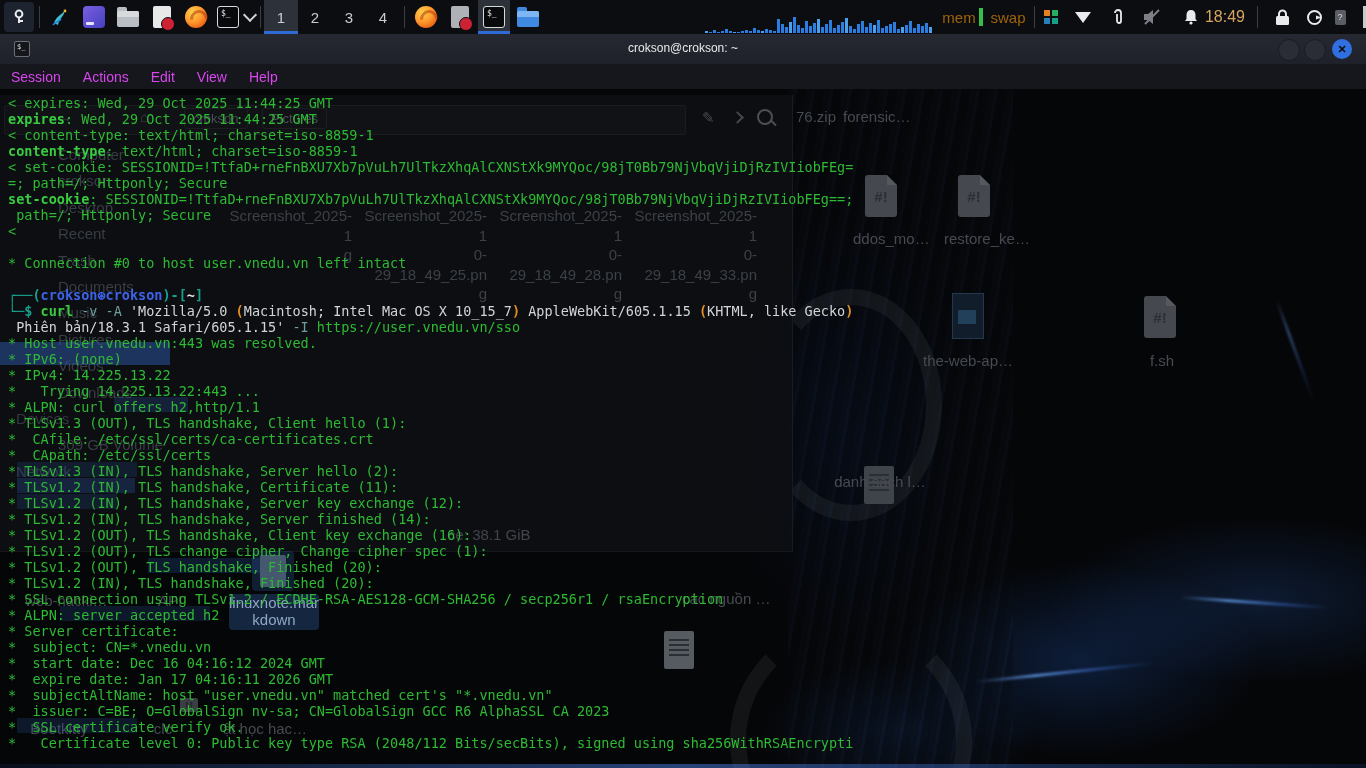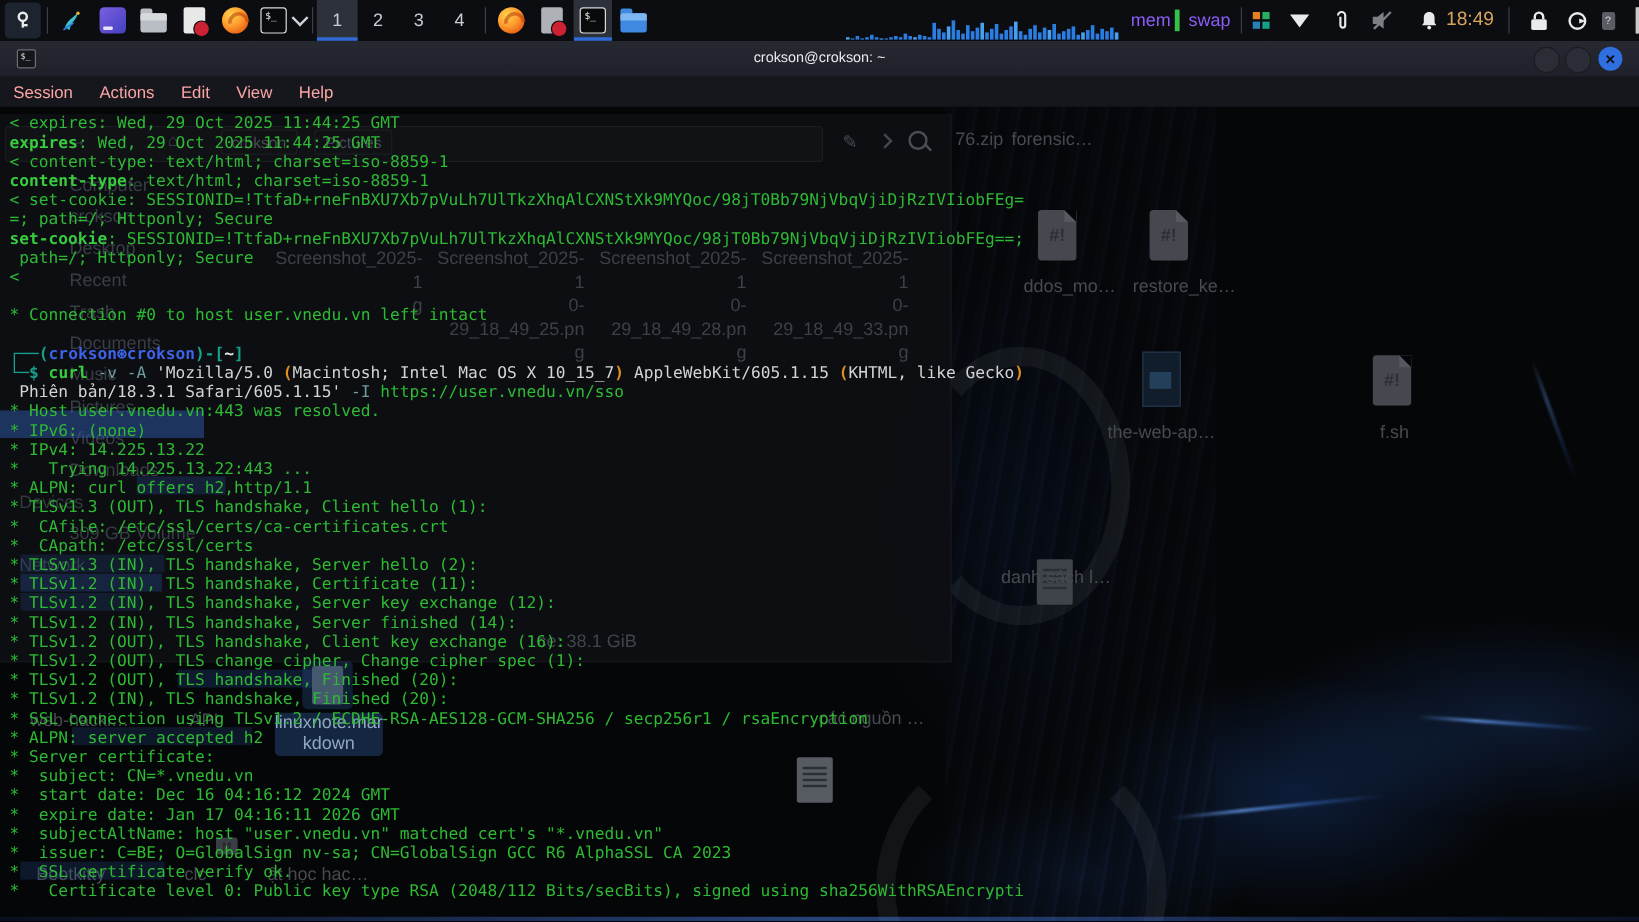--- a/index.html
+++ b/index.html
@@ -9,21 +9,21 @@
   
   #panel{position:absolute;left:0;top:0;width:1366px;height:34px;background:#0b0d11;z-index:50;}
   .pabs{position:absolute;top:0;height:34px;display:flex;align-items:center;justify-content:center;}
   .psep{position:absolute;top:6px;width:1px;height:22px;background:#3a3e45;}
   #kali-menu{left:4px;width:30px;background:#1d2430;border-radius:4px;top:2px;height:30px;position:absolute;display:flex;align-items:center;justify-content:center;}
   .ws{position:absolute;top:0;width:34px;height:34px;display:flex;align-items:center;justify-content:center;
       color:#c9ccd1;font-size:15px;cursor:default;}
   .ws.active{background:#2c313a;box-shadow:inset 0 -3px 0 #2e6bd6;}
   .tb{position:absolute;top:0;width:32px;height:34px;display:flex;align-items:center;justify-content:center;}
   .tb.active{background:#2c313a;box-shadow:inset 0 -3px 0 #2e6bd6;}
-  .ptxt{color:#8b5cf6;font-size:15px;}
+  .ptxt{color:#a16207;font-size:15px;}
   #clock{color:#d8a55f;font-size:16px;}
   #membar{position:absolute;left:979px;top:8px;width:4px;height:18px;background:#35c04a;}
   #graph{position:absolute;left:705px;top:12px;width:232px;height:21px;}
   .gbar{position:absolute;bottom:0;width:3px;background:#2a7de1;}
   #edge-btn{position:absolute;right:0px;top:6px;width:3px;height:22px;background:#c9c9c9;}
 
   
   .ff{width:22px;height:22px;border-radius:50%;background:radial-gradient(circle at 35% 30%,#ffd24d 0%,#ff9a2e 45%,#e3570e 85%);position:relative;}
   .ff:after{content:"";position:absolute;left:5px;top:4px;width:12px;height:12px;border-radius:50%;border:3px solid rgba(180,60,10,.55);border-right-color:transparent;border-bottom-color:transparent;transform:rotate(40deg);}
   .folder{width:22px;height:16px;background:#b9bec4;border-radius:2px;position:relative;margin-top:4px;}
@@ -41,21 +41,21 @@
   .appwin:after{content:"";position:absolute;left:3px;bottom:3px;width:8px;height:3px;background:#e6e2ff;border-radius:1px;}
   .dragon{width:22px;height:22px;position:relative;}
 
   
   #titlebar{position:absolute;left:0;top:34px;width:1366px;height:30px;background:linear-gradient(#262932,#1e212a);z-index:40;}
   #win-title{position:absolute;left:0;right:0;top:7px;text-align:center;color:#e8e9ea;font-size:12px;}
   #title-ico{position:absolute;left:14px;top:7px;width:16px;height:16px;background:#14161a;border:1px solid #6a6e75;border-radius:2px;color:#dfe2e6;font-size:7px;font-family:"DejaVu Sans Mono",monospace;padding:1px 0 0 2px;box-sizing:border-box;}
   .winbtn{position:absolute;top:5px;width:20px;height:20px;border-radius:50%;background:#2a2d35;border:1px solid #1a1c22;}
   #btn-close{background:#2f6fe0;color:#0b0d11;font-size:11px;font-weight:bold;display:flex;align-items:center;justify-content:center;border:none;}
   #menubar{position:absolute;left:0;top:64px;width:1366px;height:25px;background:#15171c;z-index:40;display:flex;align-items:center;}
-  .menu-item{color:#fca5a5;font-size:14px;padding:0 11px;}
+  .menu-item{color:#d946ef;font-size:14px;padding:0 11px;}
 
   
   #content{position:absolute;left:0;top:89px;width:1366px;height:679px;background:
     radial-gradient(260px 140px at 1080px 571px, rgba(40,110,230,.22), transparent 70%),
     radial-gradient(300px 120px at 1260px 511px, rgba(50,120,240,.18), transparent 70%),
     radial-gradient(200px 100px at 900px 641px, rgba(45,110,220,.15), transparent 70%),
     radial-gradient(180px 300px at 840px 341px, rgba(20,60,140,.13), transparent 70%),
     #050608;overflow:hidden;}
   #spikes{position:absolute;left:788px;top:0;width:225px;height:679px;
     background:repeating-linear-gradient(100deg, rgba(10,14,22,.9) 0 6px, rgba(22,34,58,.55) 6px 9px, rgba(6,8,12,.9) 9px 18px);

